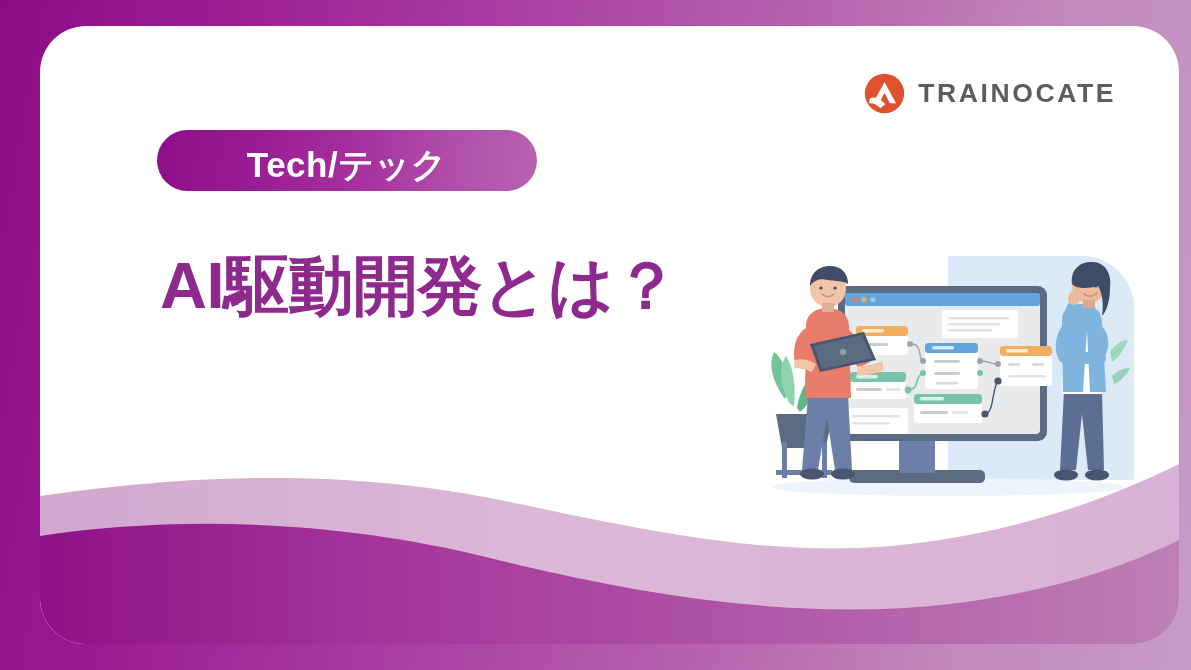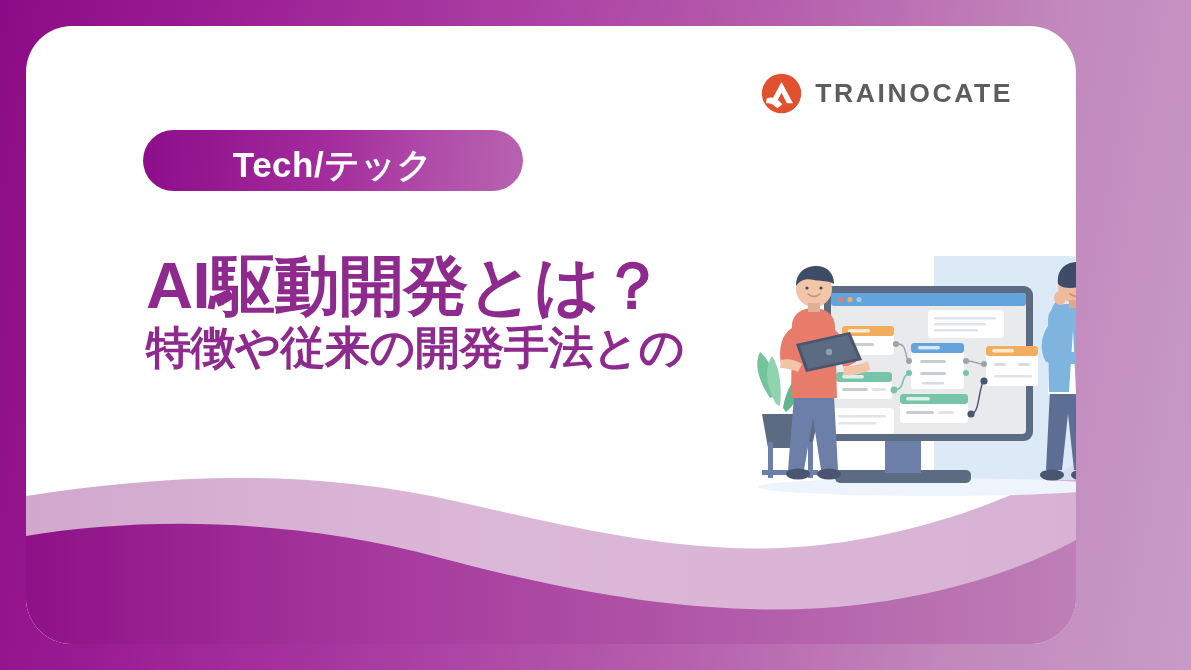--- a/index.html
+++ b/index.html
@@ -13,22 +13,22 @@
   #stage {
     position:relative;
     width:1191px; height:670px;
     background:linear-gradient(100deg,#8C0B86 0%, #9A1C93 16%, #A93CA2 38%, #B762AE 62%, #C289BC 82%, #C79BC7 100%);
     overflow:hidden;
   }
 
   
   #card {
     position:absolute;
-    left:26px; top:26px;
-    width:1050px; height:618px;
+    left:40px; top:26px;
+    width:1139px; height:618px;
     background:#ffffff;
     border-radius:46px;
     overflow:hidden;
     box-shadow:0 0 1px rgba(0,0,0,.05);
   }
 
   
   .wave { position:absolute; left:0; bottom:0; width:100%; }
 
   
@@ -134,21 +134,20 @@
       </svg>
       <span id="logo-word">TRAINOCATE</span>
     </div>
 
     <div id="badge">
       <span id="badge-label">Tech/テック</span>
     </div>
 
     <div id="headline">
       <div id="headline-main">AI駆動開発とは？</div>
-      <div class="headline-sub">特徴や従来の開発手法との</div>
     </div>
 
     <svg id="illustration" viewBox="0 0 372 265">
 
       <path fill="#D5E6F5" d="M186 8 H320 a52 52 0 0 1 52 52 V232 H186 Z" opacity="0.85"></path>
 
       <ellipse cx="186" cy="239" rx="176" ry="9" fill="#EDF4FB"></ellipse>
 
       <g>
         <path d="M22 150 C10 132 6 116 12 104 C22 112 28 128 28 148 Z" fill="#74C49B"></path>

